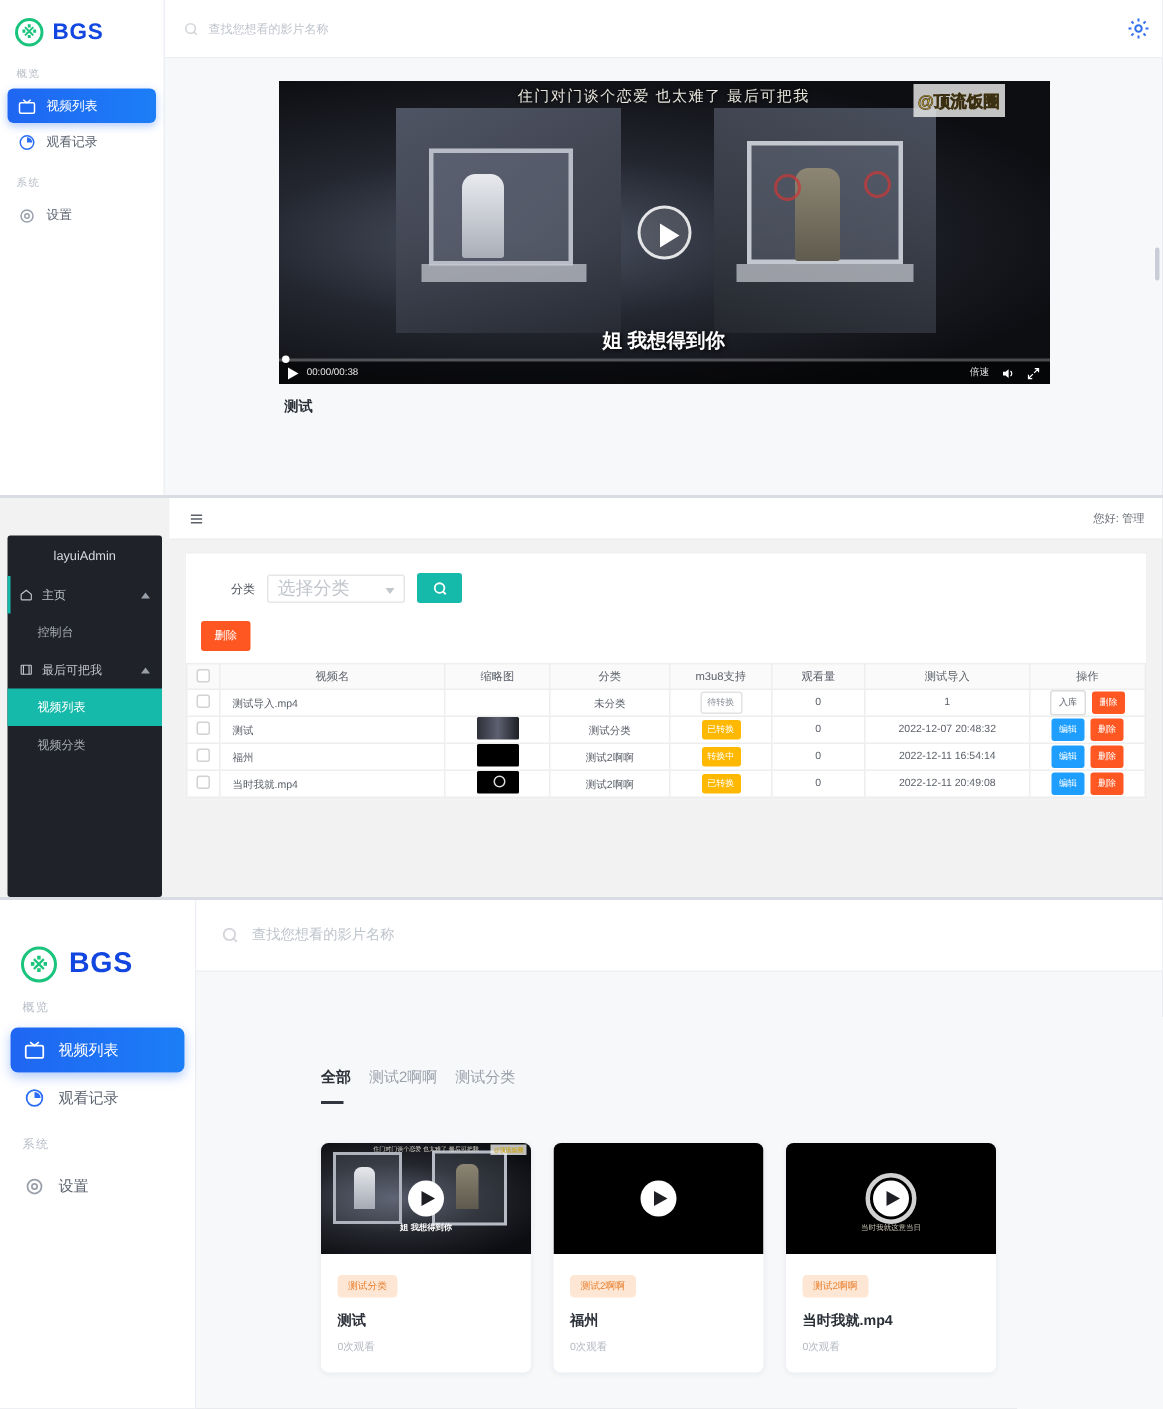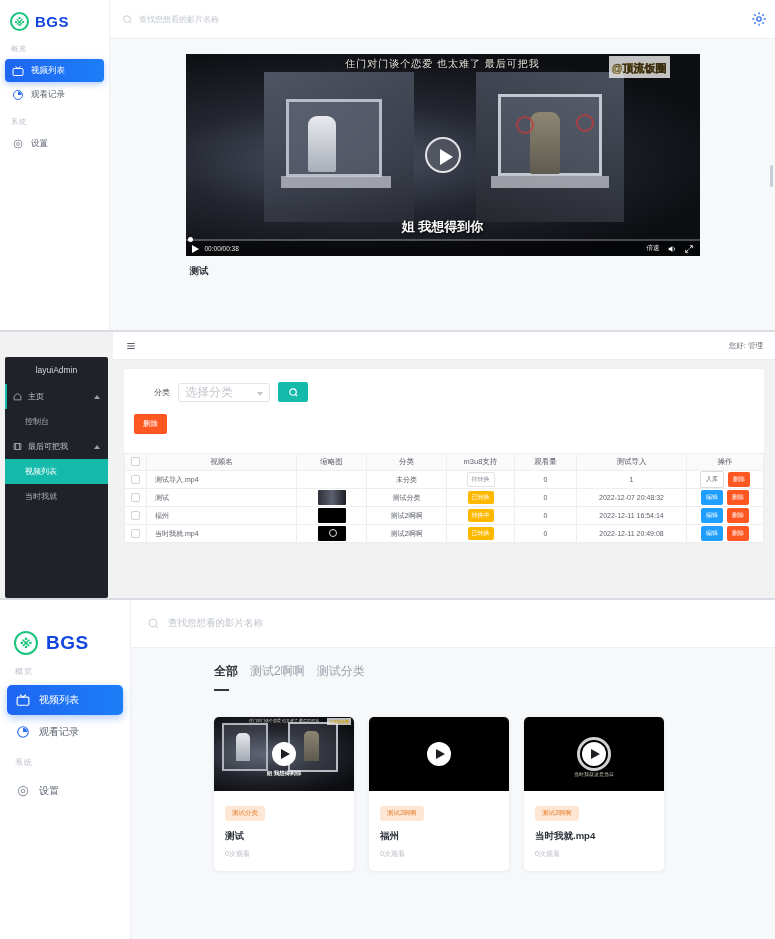--- a/index.html
+++ b/index.html
@@ -153,21 +153,21 @@
     border-left: 3px solid transparent; border-right: 3px solid transparent; border-top: 4px solid #c2c6cd;
   }
   .fsearch {
     width: 30px; height: 20px; background: #16baaa; border-radius: 2px;
     display: flex; align-items: center; justify-content: center; cursor: pointer;
   }
   .del-btn {
     margin: 12px 0 0 10px; background: #ff5722; color: #fff;
     font-size: 7.5px; padding: 5px 9px; border-radius: 2px; display: inline-block; cursor: pointer;
   }
-  table.dt { width: 100%; border-collapse: collapse; margin-top: 19px; }
+  table.dt { width: 100%; border-collapse: collapse; margin-top: 8px; }
   table.dt th {
     background: #fafafa; border: 1px solid #eeeeee; height: 17px;
     font-size: 7.5px; font-weight: normal; color: #5a5f68;
   }
   table.dt td {
     border: 1px solid #eeeeee; height: 18px; font-size: 7px;
     color: #5a5f68; text-align: center; padding: 0 3px;
   }
   table.dt td.left { text-align: left; padding-left: 8px; }
   .cbx { width: 9px; height: 9px; border: 1px solid #d2d2d2; border-radius: 2px; display: inline-block; background:#fff; cursor: pointer; }
@@ -208,21 +208,21 @@
   .nav3-ico { width: 14px; height: 14px; flex: none; }
   .p3-main { position: absolute; left: 131px; top: 0; right: 0; height: 339px; }
   .p3-search {
     height: 48px; background: #fff; border-bottom: 1px solid #eceff3;
     display: flex; align-items: center; padding-left: 16px;
   }
   .p3-search .mag { width: 13px; height: 13px; opacity: .42; }
   .p3-search .ph { font-size: 9.5px; color: #bfc4cc; margin-left: 8px; }
   .p3-content { padding: 15px 0 0 83px; }
   .tabs { display: flex; align-items: center; gap: 12px; }
-  .tab { font-size: 12px; color: #9aa0aa; cursor: pointer; position: relative; padding-bottom: 11px; }
+  .tab { font-size: 10px; color: #9aa0aa; cursor: pointer; position: relative; padding-bottom: 11px; margin-top: 48px; }
   .tab.active { color: #2b3038; font-weight: bold; }
   .tab.active::after {
     content: ''; position: absolute; left: 0; bottom: 0; width: 15px; height: 2px; background: #31363f;
   }
   .cards { display: flex; gap: 15px; margin-top: 26px; }
   .vcard {
     width: 140px; background: #fff; border-radius: 5px; overflow: hidden;
     box-shadow: 0 1px 4px rgba(20,30,60,.07); cursor: pointer;
   }
   .vcard-thumb { height: 74px; position: relative; background: #000; overflow: hidden; }
@@ -364,21 +364,21 @@
             <path d="M7 4v16M17 4v16"></path>
         </svg>
         <span>最后可把我</span>
         <span class="p2-arrow"></span>
       </div>
 
       <div class="p2-sub active">
         <span>视频列表</span>
       </div>
       <div class="p2-sub">
-        <span>当时我就</span>
+        <span>视频分类</span>
       </div>
     </div>
   </div>
 
   <div class="p2-main">
     <div class="p2-head">
       <svg class="burger" viewBox="0 0 24 24" stroke="#5a5f68" stroke-width="2.5">
         <path d="M3 6h18M3 12h18M3 18h18"></path>
       </svg>
       <div class="p2-user">您好: 管理</div>

